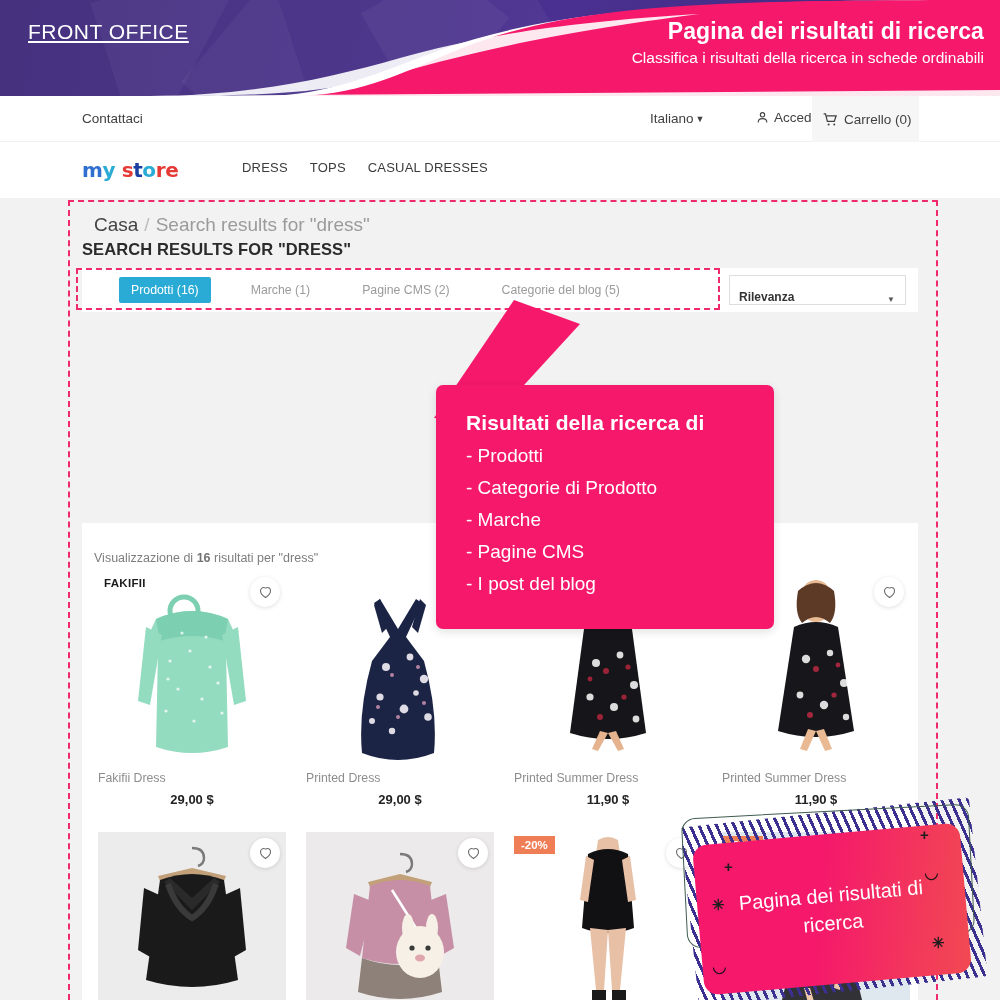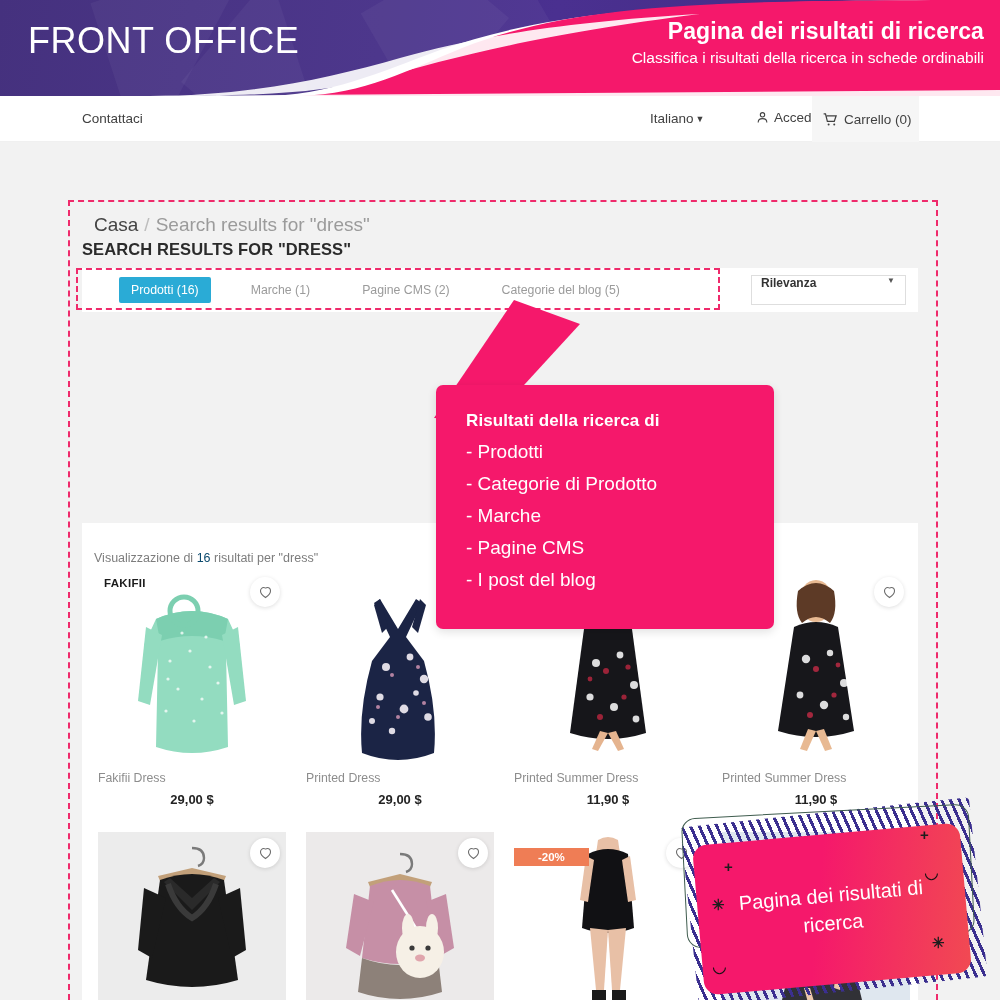--- a/index.html
+++ b/index.html
@@ -18,22 +18,23 @@
     background: linear-gradient(100deg, #3d2879 0%, #452e87 38%, #4a3090 55%, #422a80 100%);
   }
   .banner-facets { position: absolute; inset: 0; }
   .banner-facets span {
     position: absolute; display: block; background: rgba(255,255,255,0.045);
     transform: rotate(28deg);
   }
   .banner-pink-wrap { position: absolute; inset: 0; }
   .banner-title {
     position: absolute; left: 28px; top: 20px;
-    font-size: 36px; color: #ffffff; letter-spacing: 0.5px; font-weight: 400;
+    font-size: 21px; color: #ffffff; letter-spacing: 0.5px; font-weight: 400;
     z-index: 5;
+    text-decoration: underline;
   }
   .banner-right {
     position: absolute; right: 16px; top: 18px; text-align: right; z-index: 5;
     color: #ffffff;
   }
   .banner-right .hd { font-size: 23px; font-weight: 600; letter-spacing: .1px; }
   .banner-right .sub { font-size: 15.5px; font-weight: 400; margin-top: 4px; margin-left: 39px; }
 
   
   .shop { position: absolute; left: 0; top: 96px; width: 1000px; height: 904px; background: #f2f2f2; }
@@ -101,48 +102,48 @@
   .tabs-bar {
     position: absolute; left: 82px; top: 70px; width: 836px; height: 44px;
     background: #ffffff; display: flex; align-items: center;
   }
   .tabs { display: flex; align-items: center; padding-left: 9px; gap: 0; }
   .tab {
     font-size: 12.3px; color: #9b9b9b; padding: 6px 12px; cursor: pointer; white-space: nowrap; margin-left: 28px;
   }
   .tab.active { background: #2aabd6; color: #ffffff; border-radius: 2px; font-weight: 400; }
   .sortwrap {
-    position: absolute; right: 12px; top: 7px; width: 155px; height: 30px;
+    position: absolute; right: 12px; top: 7px; width: 177px; height: 30px;
     border: 1px solid #dedede; background: #fff;
-    display: flex; align-items: flex-start; padding: 0 9px;
+    display: flex; align-items: flex-end; padding: 0 9px;
     font-size: 12px; color: #333; font-weight: 700; cursor: pointer;
   }
   .sortwrap .scaret { position: absolute; right: 10px; font-size: 8px; color: #555; }
 
   .results-panel {
     position: absolute; left: 82px; top: 325px; width: 836px; height: 677px; background: #fff;
   }
   .results-count {
     position: absolute; left: 12px; top: 28px; font-size: 12.5px; color: #7d7d7d;
   }
-  .results-count b { color: #0c4a6e; font-weight: 400; }
+  .results-count b { color: #737373; font-weight: 700; }
 
   .grid { position: absolute; left: 6px; top: 48px; width: 824px; }
   .row { display: flex; }
   .card { width: 208px; position: relative; padding: 0 10px; }
   .thumb { position: relative; width: 188px; height: 190px; background: #fff; overflow: hidden; }
   .thumb.gray { background: #ececec; }
   .wish {
     position: absolute; right: 6px; top: 6px; width: 30px; height: 30px; border-radius: 50%;
     background: #ffffff; box-shadow: 0 1px 4px rgba(0,0,0,.13);
     display: flex; align-items: center; justify-content: center; cursor: pointer; z-index: 4;
   }
   .disc {
-    position: absolute; left: 0; top: 16px; background: #ef7d55; color: #fff;
-    font-size: 11.5px; font-weight: 700; padding: 3px 24px; z-index: 4;
+    position: absolute; left: 0; top: 4px; background: #ef7d55; color: #fff;
+    font-size: 11.5px; font-weight: 700; padding: 3px 7px; z-index: 4;
   }
   .brandtag {
     position: absolute; left: 6px; top: 6px; font-size: 11.5px; font-weight: 700;
     color: #1b1b1b; letter-spacing: .3px; z-index: 3;
   }
   .pname { text-align: left; font-size: 12.3px; color: #8d8d8d; margin-top: 10px; }
   .pprice { text-align: center; font-size: 13px; color: #232323; font-weight: 700; margin-top: 7px; }
 
   
   .dash-outer {
@@ -152,21 +153,21 @@
   .dash-tabs {
     position: absolute; left: 76px; top: 268px; width: 644px; height: 42px;
     border: 2px dashed #ef2a6b; pointer-events: none; z-index: 31;
   }
   .callout {
     position: absolute; left: 436px; top: 385px; width: 338px; height: 244px;
     background: #f5186b; border-radius: 7px; z-index: 40;
     box-shadow: 0 3px 10px rgba(0,0,0,.12);
   }
   .callout .ctitle {
-    color: #fff; font-size: 17px; font-weight: 700; margin: 26px 0 0 30px; letter-spacing: .1px;
+    color: #fff; font-size: 21px; font-weight: 700; margin: 26px 0 0 30px; letter-spacing: .1px;
   }
   .callout ul { list-style: none; margin: 5px 0 0 30px; }
   .callout li { color: #fff; font-size: 19px; font-weight: 400; line-height: 1.68; }
   .callout-arrow {
     position: absolute; left: 430px; top: 300px; width: 160px; height: 120px; z-index: 39;
   }
 
   .sticker { position: absolute; left: 676px; top: 806px; width: 324px; height: 194px; z-index: 45; }
   .sticker .hatch {
     position: absolute; left: 13px; top: 6px; width: 290px; height: 180px;
@@ -233,20 +234,30 @@
       <div class="cartbox">
         <svg width="15" height="15" viewBox="0 0 24 24">
           <path d="M1 3h3l3 12h11l3-9H6" fill="none" stroke="#414141" stroke-width="2"></path>
           <circle cx="9" cy="20" r="1.6" fill="#414141"></circle>
           <circle cx="18" cy="20" r="1.6" fill="#414141"></circle>
         </svg>
         <span>Carrello (0)</span>
       </div>
     </div>
 
+    <div class="navbar">
+      <div class="logo">
+        <span class="c1">m</span><span class="c2">y</span>&nbsp;<span class="c3">s</span><span class="c4">t</span><span class="c5">o</span><span class="c6">re</span>
+      </div>
+      <div class="mainnav">
+        <a>DRESS</a>
+        <a>TOPS</a>
+        <a>CASUAL DRESSES</a>
+      </div>
+    </div>
 
     <div class="searchwrap">
       <input type="text" value="dress" placeholder="Cerca nel nostro catalogo" style="">
       <div class="searchbtn">
         <svg width="14" height="14" viewBox="0 0 24 24">
           <circle cx="10" cy="10" r="6.5" fill="none" stroke="#ffffff" stroke-width="2.4"></circle>
           <line x1="15" y1="15" x2="21" y2="21" stroke="#ffffff" stroke-width="2.6" stroke-linecap="round"></line>
         </svg>
       </div>
     </div>

